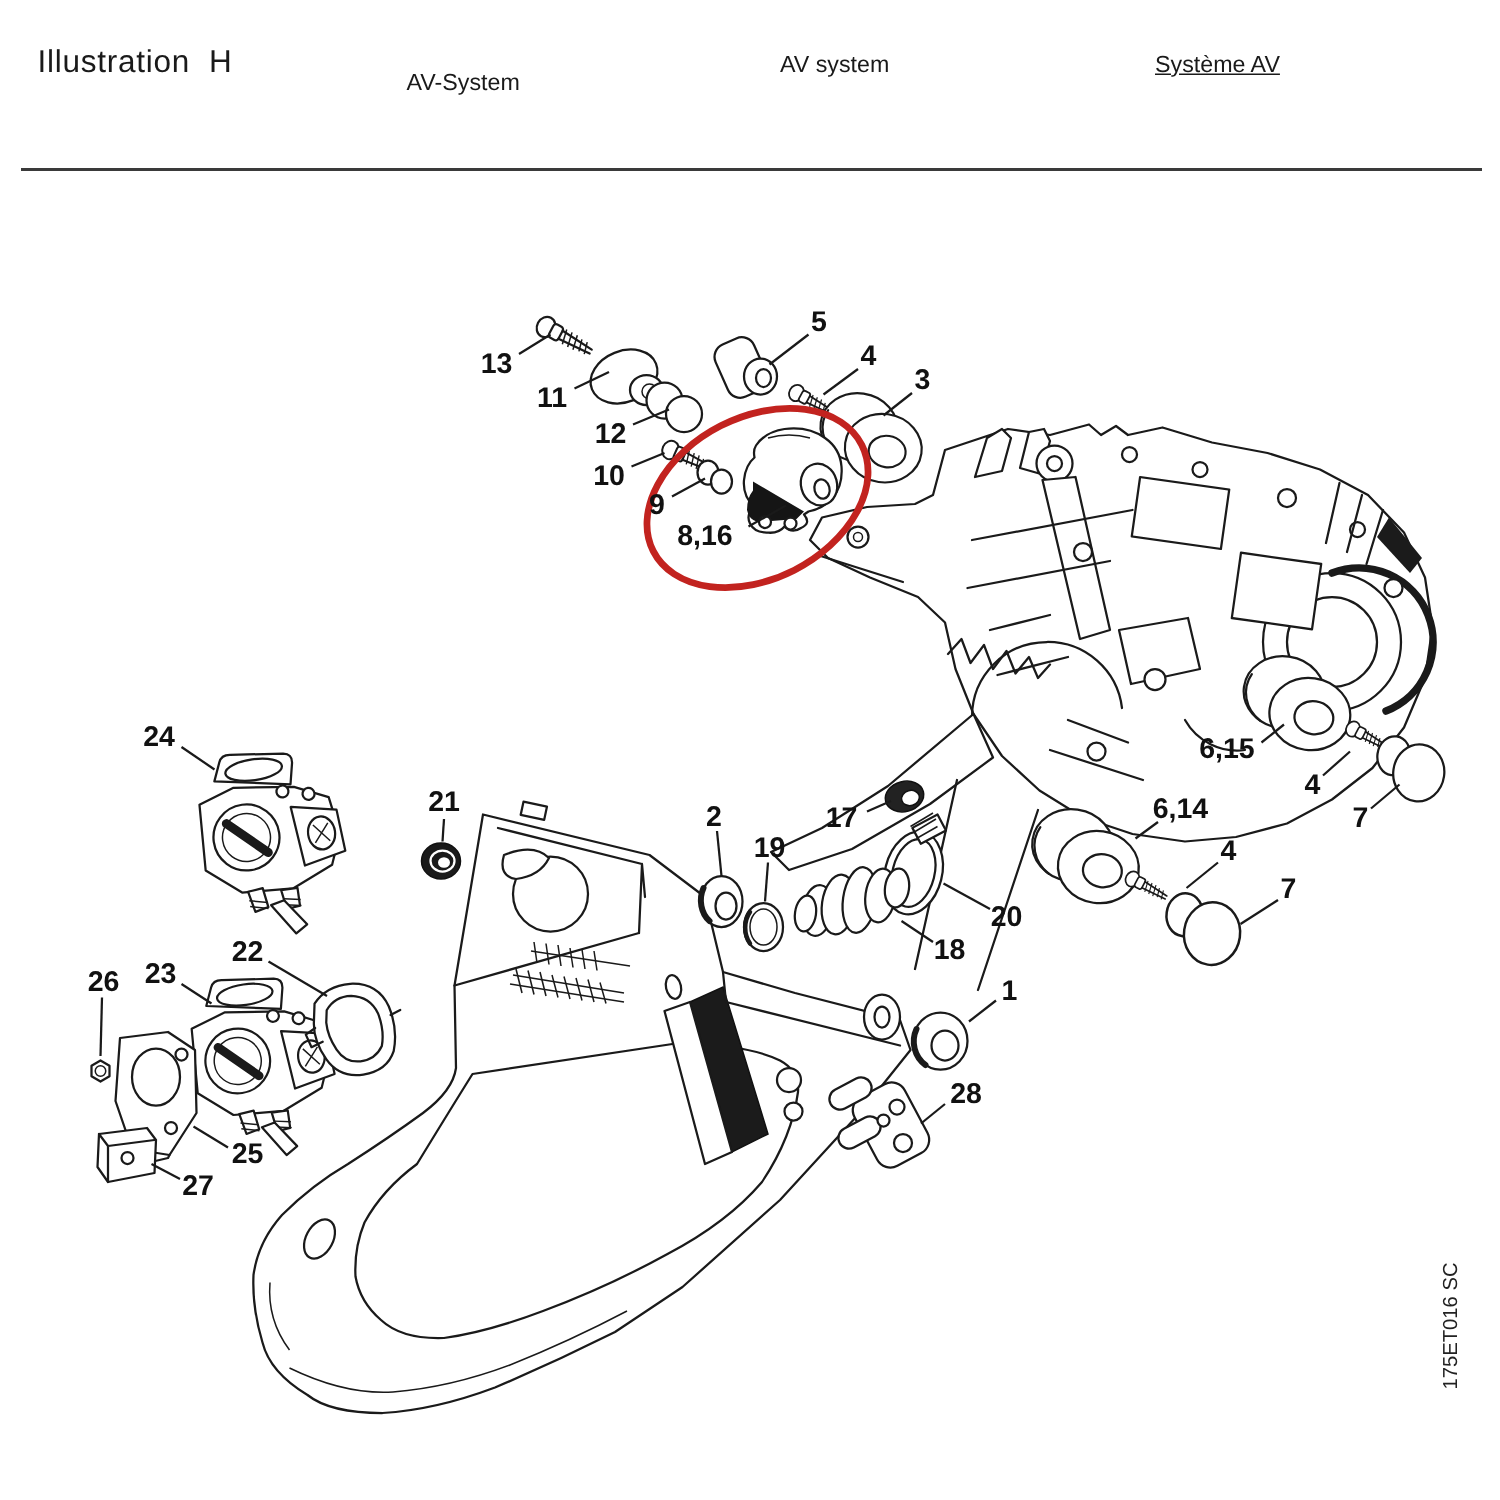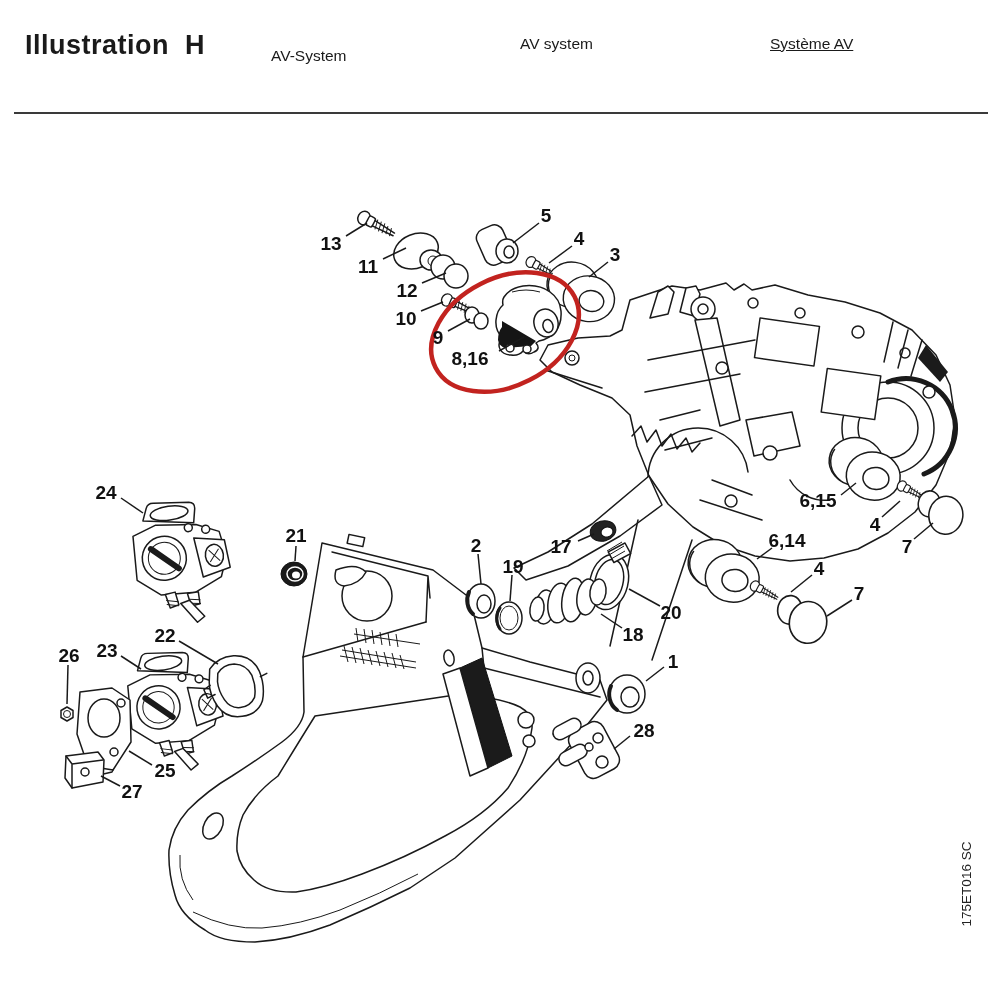--- a/index.html
+++ b/index.html
@@ -1,17 +1,17 @@
 <!DOCTYPE html>
 <html><head>
 <meta charset="utf-8">
 <style>
   html,body{margin:0;padding:0;background:#fff;width:1000px;height:1000px;overflow:hidden;}
   body{font-family:"Liberation Sans",sans-serif;color:#1a1a1a;position:relative;}
-  .hdr-title{position:absolute;left:25px;top:30px;font-size:27px;letter-spacing:.5px;white-space:pre;font-weight:bold;}
+  .hdr-title{position:absolute;left:25px;top:30px;font-size:21px;letter-spacing:.5px;white-space:pre;}
   .hdr-sub{position:absolute;top:35px;font-size:15.5px;}
   #sub0{left:271px;margin-top:12px;} #sub1{left:520px;text-align:center;} #sub2{left:770px;text-decoration:underline;}
   svg{position:absolute;left:0;top:0;}
   .ln{stroke:#1a1a1a;stroke-width:1.5;fill:none;stroke-linecap:round;stroke-linejoin:round;}
   .lnw{stroke:#1a1a1a;stroke-width:1.5;fill:#fff;stroke-linejoin:round;}
   .lnthin{stroke:#1a1a1a;stroke-width:1;fill:none;}
   .lbl{font:bold 19px "Liberation Sans",sans-serif;fill:#111;}
 </style>
 </head>
 <body>

